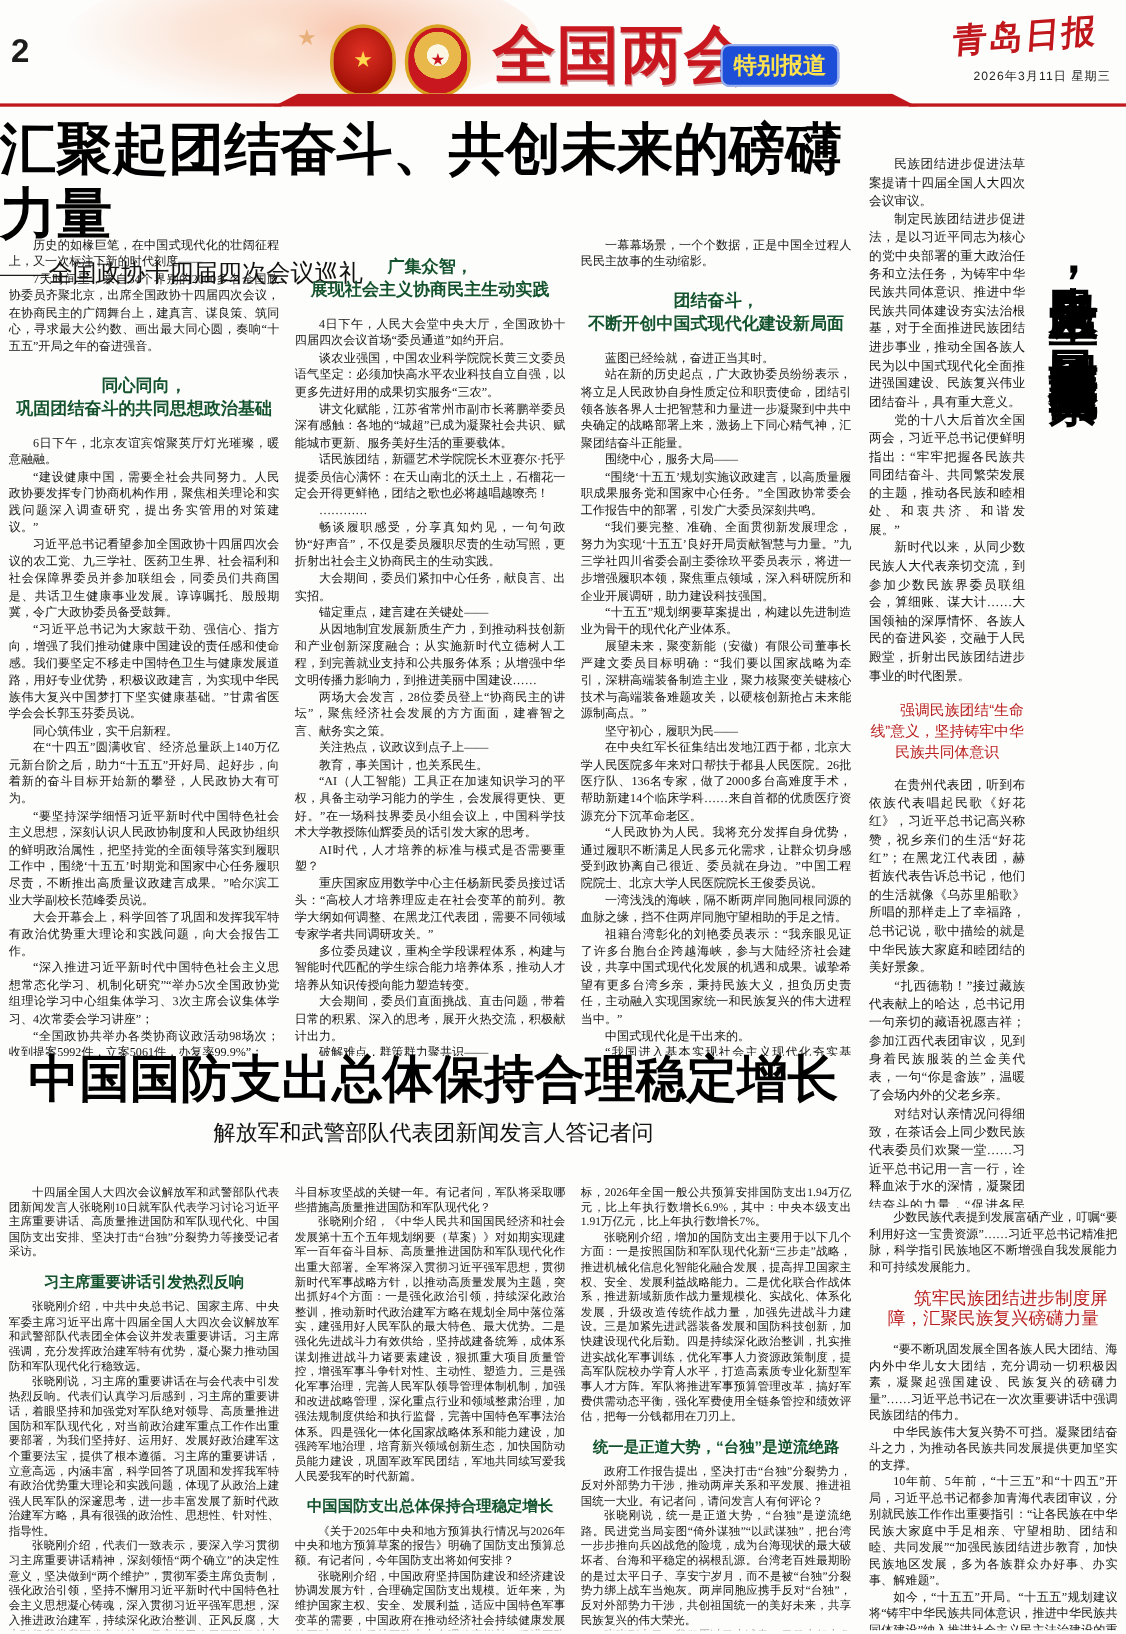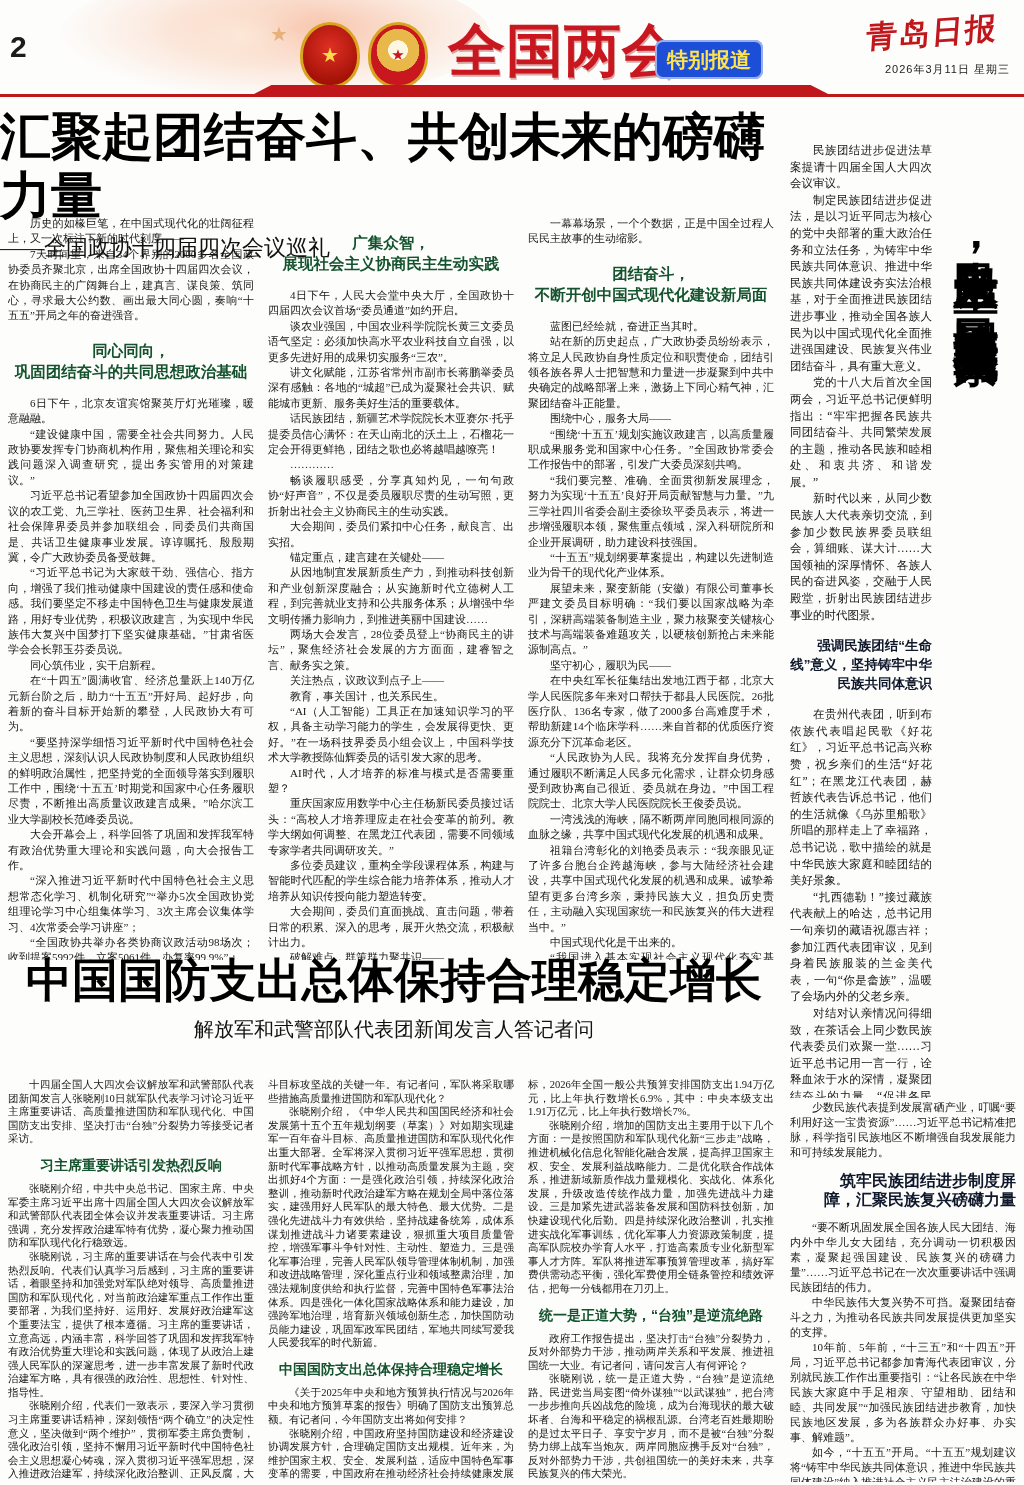--- a/index.html
+++ b/index.html
@@ -63,22 +63,22 @@
   .a3-headline{font-size:46px;font-weight:900;line-height:1.1;color:#000;}
   .a3-dek{font-size:20px;margin-top:9px;color:#111;}
   .a3col{position:absolute;top:1078px;width:246px;height:404px;overflow:hidden;}
   .a3c1{left:8px;} .a3c2{left:268px;} .a3c3{left:528px;}
   .a3col .para{font-size:10.5px;line-height:13.6px;}
   .a3col .colhead{font-size:14px;line-height:18px;margin:10px 0 8px;}
   
   .para{margin:0;text-indent:2em;text-align:justify;text-justify:inter-ideograph;color:#161616;}
   .colhead{font-family:"Liberation Sans","DejaVu Sans",sans-serif;font-weight:bold;color:#14532d;
     text-align:center;white-space:pre-line;}
-  .colhead-left{font-family:"Liberation Sans","DejaVu Sans",sans-serif;font-weight:bold;color:#0f172a;
-    text-align:right;text-indent:2em;}
+  .colhead-left{font-family:"Liberation Sans","DejaVu Sans",sans-serif;font-weight:normal;color:#b91c1c;
+    text-align:center;text-indent:2em;}
 </style>
 </head>
 <body>
 
 <div class="header">
   <div class="glow"></div>
   <div class="glow2"></div>
   <div class="glow-star">★</div>
   <div class="page-num">2</div>
   <div class="emblem emblem-national">
@@ -145,21 +145,21 @@
     <div class="para">蓝图已经绘就，奋进正当其时。</div>
     <div class="para">站在新的历史起点，广大政协委员纷纷表示，将立足人民政协自身性质定位和职责使命，团结引领各族各界人士把智慧和力量进一步凝聚到中共中央确定的战略部署上来，激扬上下同心精气神，汇聚团结奋斗正能量。</div>
     <div class="para">围绕中心，服务大局——</div>
     <div class="para">“围绕‘十五五’规划实施议政建言，以高质量履职成果服务党和国家中心任务。”全国政协常委会工作报告中的部署，引发广大委员深刻共鸣。</div>
     <div class="para">“我们要完整、准确、全面贯彻新发展理念，努力为实现‘十五五’良好开局贡献智慧与力量。”九三学社四川省委会副主委徐玖平委员表示，将进一步增强履职本领，聚焦重点领域，深入科研院所和企业开展调研，助力建设科技强国。</div>
     <div class="para">“十五五”规划纲要草案提出，构建以先进制造业为骨干的现代化产业体系。</div>
     <div class="para">展望未来，聚变新能（安徽）有限公司董事长严建文委员目标明确：“我们要以国家战略为牵引，深耕高端装备制造主业，聚力核聚变关键核心技术与高端装备难题攻关，以硬核创新抢占未来能源制高点。”</div>
     <div class="para">坚守初心，履职为民——</div>
     <div class="para">在中央红军长征集结出发地江西于都，北京大学人民医院多年来对口帮扶于都县人民医院。26批医疗队、136名专家，做了2000多台高难度手术，帮助新建14个临床学科……来自首都的优质医疗资源充分下沉革命老区。</div>
     <div class="para">“人民政协为人民。我将充分发挥自身优势，通过履职不断满足人民多元化需求，让群众切身感受到政协离自己很近、委员就在身边。”中国工程院院士、北京大学人民医院院长王俊委员说。</div>
-    <div class="para">一湾浅浅的海峡，隔不断两岸同胞同根同源的血脉之缘，共享中国式现代化发展的机遇和成果。</div>
+    <div class="para">一湾浅浅的海峡，隔不断两岸同胞同根同源的血脉之缘，挡不住两岸同胞守望相助的手足之情。</div>
     <div class="para">祖籍台湾彰化的刘艳委员表示：“我亲眼见证了许多台胞台企跨越海峡，参与大陆经济社会建设，共享中国式现代化发展的机遇和成果。诚挚希望有更多台湾乡亲，秉持民族大义，担负历史责任，主动融入实现国家统一和民族复兴的伟大进程当中。”</div>
     <div class="para">中国式现代化是干出来的。</div>
     <div class="para">“我国进入基本实现社会主义现代化夯实基础、全面发力的关键时期，击鼓催征、时不我待。”重庆市涪陵区委书记黎勇委员说，将立足地方发展一线，在科技创新与产业融合上勇闯敢试，让创新这个“关键变量”成为高质量发展的“最大增量”。</div>
   </div>
 
 <div class="a2-narrow">
     <div class="para">民族团结进步促进法草案提请十四届全国人大四次会议审议。</div>
     <div class="para">制定民族团结进步促进法，是以习近平同志为核心的党中央部署的重大政治任务和立法任务，为铸牢中华民族共同体意识、推进中华民族共同体建设夯实法治根基，对于全面推进民族团结进步事业，推动全国各族人民为以中国式现代化全面推进强国建设、民族复兴伟业团结奋斗，具有重大意义。</div>
     <div class="para">党的十八大后首次全国两会，习近平总书记便鲜明指出：“牢牢把握各民族共同团结奋斗、共同繁荣发展的主题，推动各民族和睦相处、和衷共济、和谐发展。”</div>
     <div class="para">新时代以来，从同少数民族人大代表亲切交流，到参加少数民族界委员联组会，算细账、谋大计……大国领袖的深厚情怀、各族人民的奋进风姿，交融于人民殿堂，折射出民族团结进步事业的时代图景。</div>

